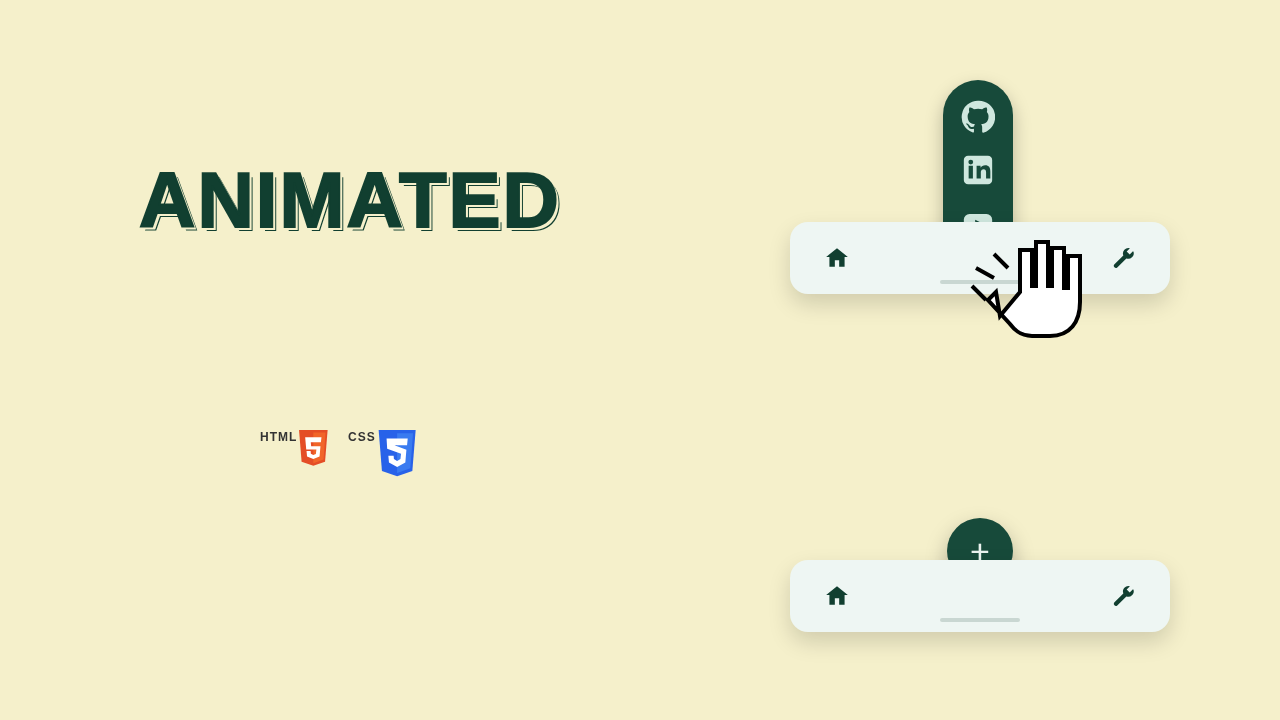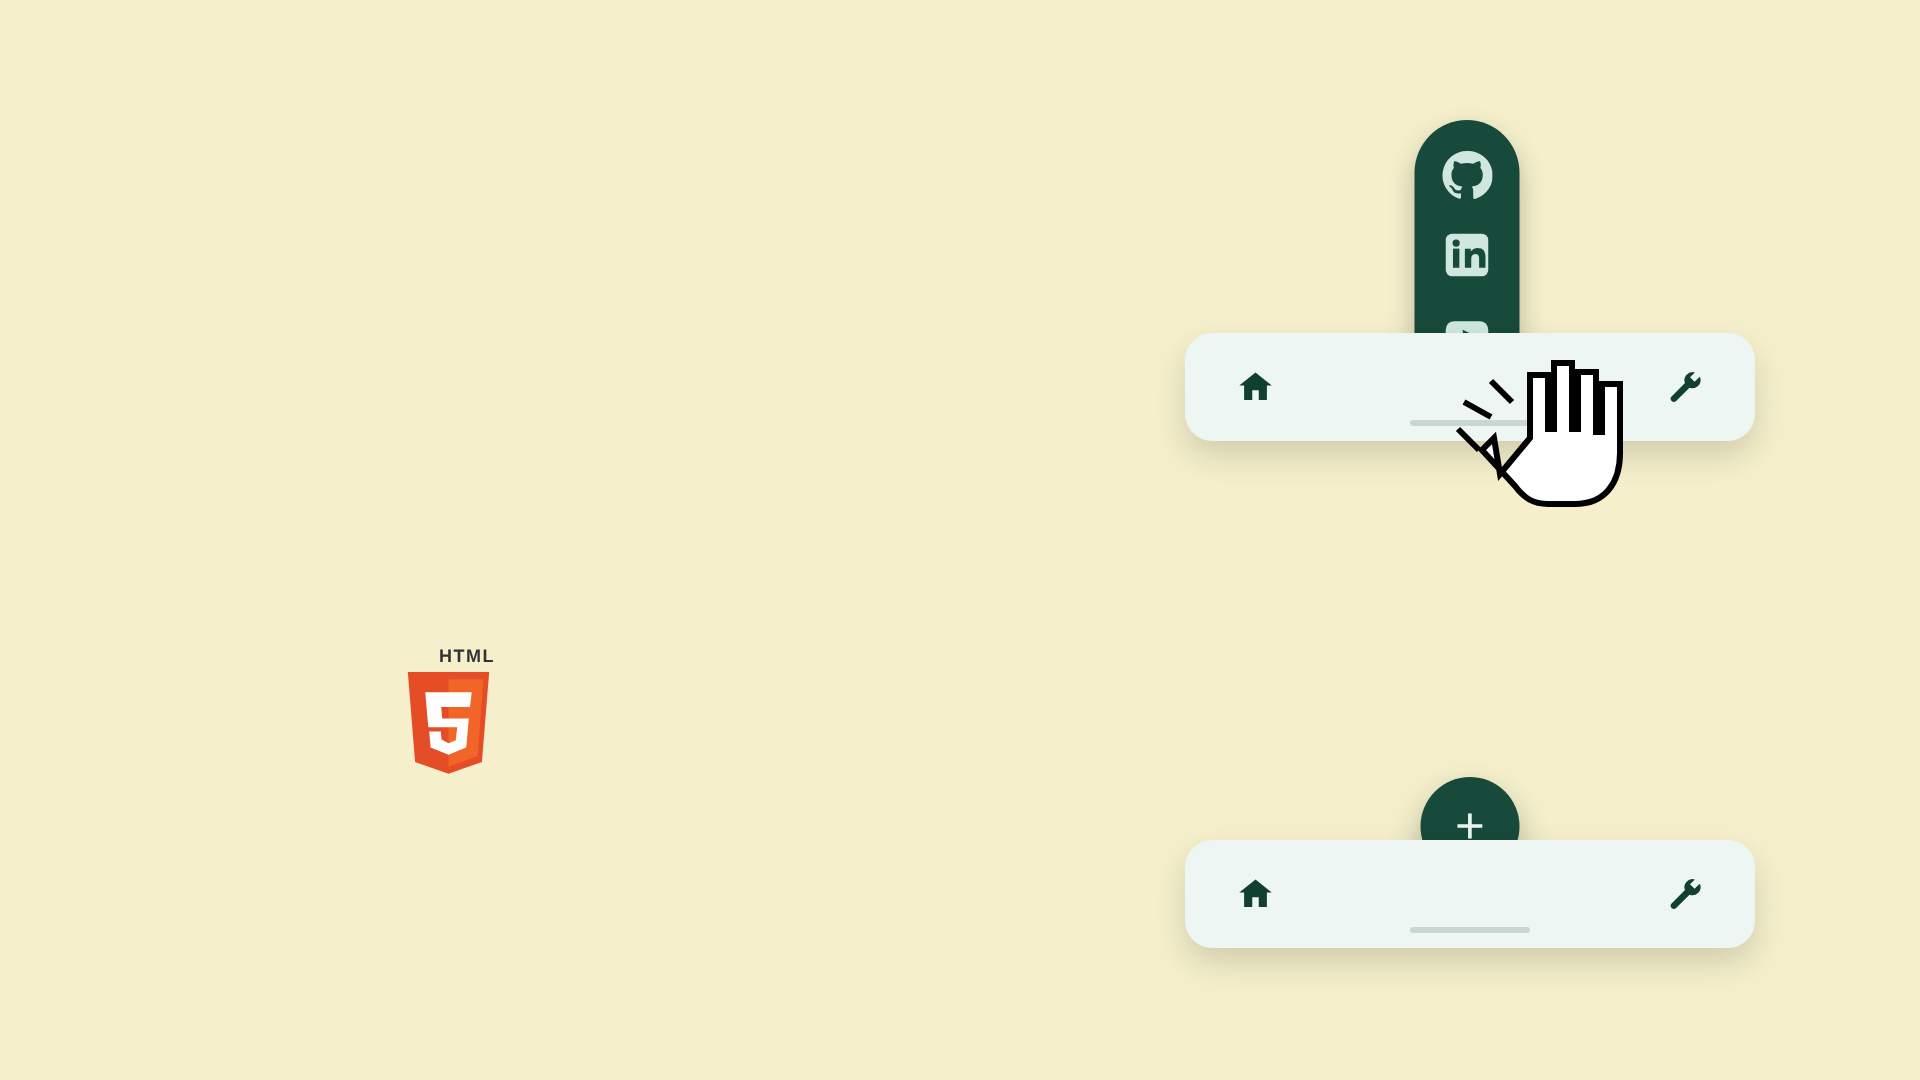--- a/index.html
+++ b/index.html
@@ -35,22 +35,22 @@
   .tech-row {
     position: absolute;
     left: 260px;
     top: 430px;
     display: flex;
     gap: 18px;
     align-items: flex-start;
   }
   .tech {
     display: flex;
-    flex-direction: column;
-    align-items: flex-end;
+    flex-direction: row;
+    align-items: flex-start;
     width: 70px;
   }
   .tech-label {
     font-size: 12px;
     font-weight: 800;
     letter-spacing: 1px;
     color: #333;
     margin-bottom: 4px;
   }
   .shield {
@@ -143,30 +143,41 @@
     top: 220px;
     width: 150px;
     height: 130px;
     pointer-events: none;
   }
 </style>
 </head>
 <body>
 
 <div class="title-block">
+  <div class="title-line">ANIMATED</div>
 </div>
 
 <div class="tech-row">
   <div class="tech">
     <div class="tech-label">HTML</div>
     <div class="shield">
       <svg viewBox="0 0 64 72">
         <polygon points="4,0 60,0 55,62 32,70 9,62" fill="#e44d26"></polygon>
         <polygon points="32,5 56,5 52,58 32,65" fill="#f16529"></polygon>
         <path d="M16 14h32l-1.2 10H27l.7 8h18.3l-1.8 20L32 57l-12.3-5-1-11h8l.5 5.5L32 49l5-2 1-9H18.1z" fill="#fff"></path>
+      </svg>
+    </div>
+  </div>
+  <div class="tech">
+    <div class="tech-label">CSS</div>
+    <div class="shield">
+      <svg viewBox="0 0 64 72">
+        <polygon points="4,0 60,0 55,62 32,70 9,62" fill="#2862e9"></polygon>
+        <polygon points="32,5 56,5 52,58 32,65" fill="#3a7bf0"></polygon>
+        <path d="M16 13h32l-1 10H28l18 7-1.6 19L32 56l-12.4-7-.9-10h8l.4 4.8L32 47l5-3 .9-8-21-7.5z" fill="#fff"></path>
       </svg>
     </div>
   </div>
 </div>
 
 <div class="pill-menu">
   <span class="social">
     <svg viewBox="0 0 24 24" fill="currentColor">
         <path d="M12 .5a11.5 11.5 0 0 0-3.64 22.42c.58.1.79-.25.79-.56v-2c-3.2.7-3.88-1.37-3.88-1.37-.53-1.34-1.29-1.7-1.29-1.7-1.05-.72.08-.7.08-.7 1.16.08 1.77 1.19 1.77 1.19 1.03 1.77 2.71 1.26 3.37.96.1-.75.4-1.26.73-1.55-2.56-.29-5.25-1.28-5.25-5.69 0-1.26.45-2.29 1.19-3.1-.12-.29-.52-1.47.11-3.06 0 0 .97-.31 3.18 1.18a11 11 0 0 1 5.79 0c2.21-1.49 3.18-1.18 3.18-1.18.63 1.59.23 2.77.11 3.06.74.81 1.19 1.84 1.19 3.1 0 4.42-2.7 5.39-5.27 5.68.41.36.78 1.06.78 2.14v3.17c0 .31.21.67.8.56A11.5 11.5 0 0 0 12 .5z"></path>
       </svg>

